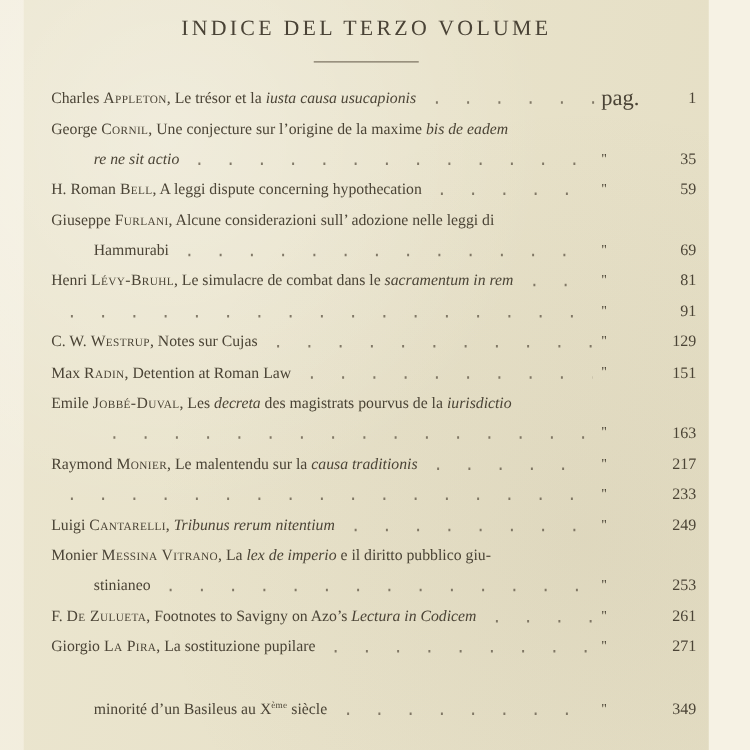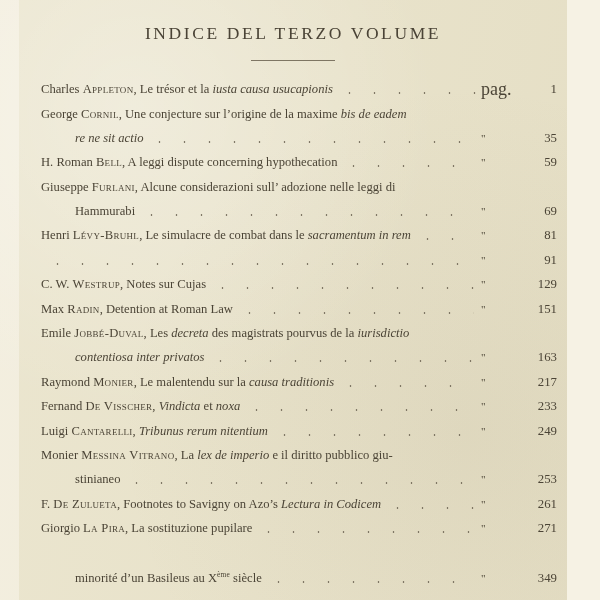--- a/index.html
+++ b/index.html
@@ -44,21 +44,21 @@
     position: absolute;
     left: 19px; top: 0;
     width: 548px; height: 600px;
   }
 
   .page-title {
     text-align: center;
     font-size: 17.5px;
     letter-spacing: 2.6px;
     color: #4a4336;
-    margin: 14px;
+    margin: 3px;
     padding-top: 9px;
     font-weight: normal;
     white-space: nowrap;
   }
 
   .title-rule {
     width: 84px;
     height: 0;
     border-top: 1.6px solid #6b6250;
     margin: 16px auto 0 auto;
@@ -226,37 +226,35 @@
           </div>
         </div>
         <div class="entry">
           <div class="line">
             <span class="txt"><span>Emile </span><span class="sc">Jobbé-Duval</span><span>, Les </span><span class="it">decreta</span><span> des magistrats pourvus de la </span><span class="it">iurisdictio</span></span>
             <span class="leaders none"></span>
             <span class="pagmark ditto"></span>
             <span class="pagenum"></span>
           </div>
           <div class="line cont">
-            <span class="txt"><span class="it">contentiosa inter privatos</span></span>
             <span class="leaders"></span>
             <span class="pagmark ditto">"</span>
             <span class="pagenum">163</span>
           </div>
         </div>
         <div class="entry">
           <div class="line">
             <span class="txt"><span>Raymond </span><span class="sc">Monier</span><span>, Le malentendu sur la </span><span class="it">causa traditionis</span></span>
             <span class="leaders"></span>
             <span class="pagmark ditto">"</span>
             <span class="pagenum">217</span>
           </div>
         </div>
         <div class="entry">
           <div class="line">
-            <span class="txt"><span>Fernand </span><span class="sc">De Visscher</span><span>, </span><span class="it">Vindicta</span><span> et </span><span class="it">noxa</span></span>
             <span class="leaders"></span>
             <span class="pagmark ditto">"</span>
             <span class="pagenum">233</span>
           </div>
         </div>
         <div class="entry">
           <div class="line">
             <span class="txt"><span>Luigi </span><span class="sc">Cantarelli</span><span>, </span><span class="it">Tribunus rerum nitentium</span></span>
             <span class="leaders"></span>
             <span class="pagmark ditto">"</span>

